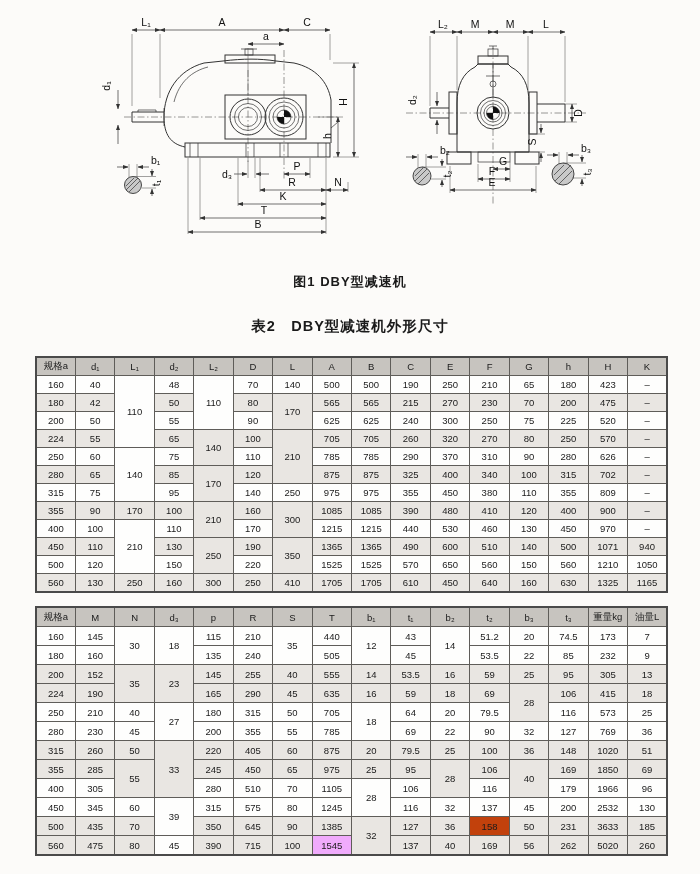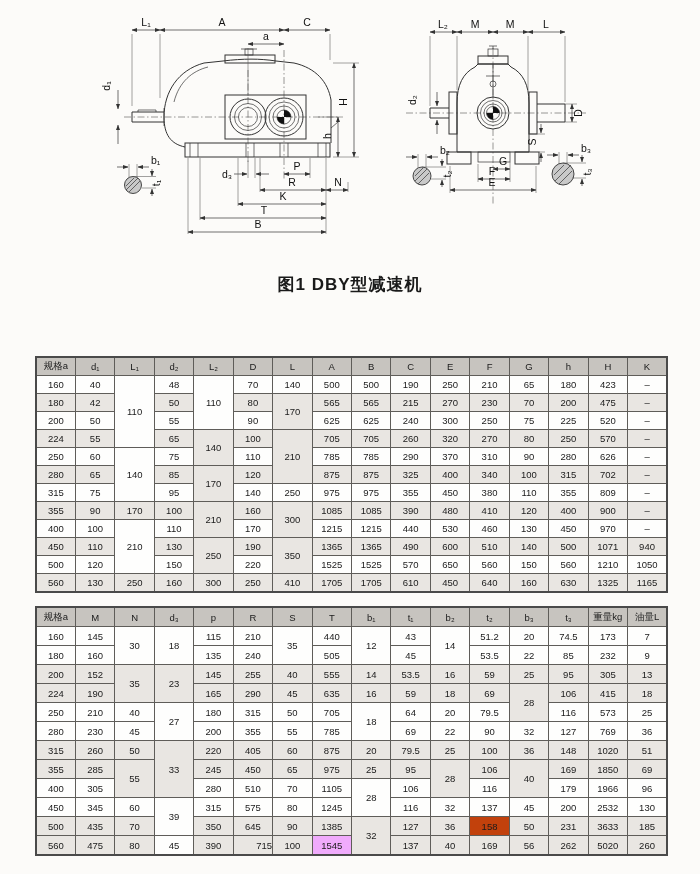--- a/index.html
+++ b/index.html
@@ -10,21 +10,21 @@
   #fig-right{left:390px;top:6px;}
   svg .o{stroke:#333;fill:none;stroke-width:1;}
   svg .t{stroke:#333;fill:none;stroke-width:.7;}
   svg .w{stroke:#555;fill:none;stroke-width:.55;}
   svg .dim{stroke:#333;fill:none;stroke-width:.7;}
   svg .cl{stroke:#444;fill:none;stroke-width:.55;stroke-dasharray:7 2.5 1.5 2.5;}
   svg .hatch{fill:#c9c9c9;stroke:#333;stroke-width:.9;}
   svg .hl{stroke:#333;stroke-width:.7;}
   svg text{font:10.5px "Liberation Sans","DejaVu Sans",sans-serif;fill:#111;}
   .caption{position:absolute;top:273px;left:0;width:700px;text-align:center;
-           font-size:17px;font-weight:bold;letter-spacing:1px;}
+           font-size:13px;font-weight:bold;letter-spacing:1px;}
   .tbl-title{position:absolute;top:317px;left:0;width:700px;text-align:center;
              font-size:14.5px;font-weight:bold;letter-spacing:1px;}
   table{position:absolute;left:35px;border-collapse:collapse;table-layout:fixed;
         width:633px;font-size:9.5px;border:2px solid #4a4a4a;}
   #t1{top:356px;} #t2{top:606px;}
   th,td{border:1px solid #5f5d59;text-align:center;vertical-align:middle;
         padding:0;font-weight:normal;background:#fefefd;overflow:hidden;white-space:nowrap;}
   #t1 th,#t1 td{height:17px;}
   #t2 th,#t2 td{height:18px;}
   th{background:#c7c4bf !important;}
@@ -297,20 +297,21 @@
       <text x="191" y="146">b₃</text>
       <line class="w" x1="173" y1="157" x2="196" y2="157"></line>
       <line class="w" x1="182" y1="172" x2="196" y2="172"></line>
       <line class="dim" x1="192" y1="149" x2="192" y2="156" marker-end="url(#a2)"></line>
       <line class="dim" x1="192" y1="180" x2="192" y2="173" marker-end="url(#a2)"></line>
       <text x="201" y="166" text-anchor="middle" transform="rotate(-90 201 166)">t₃</text>
     </g>
   </svg>
 
   <div class="caption">图1 DBY型减速机</div>
+  <div class="tbl-title">表2　DBY型减速机外形尺寸</div>
 
   <table id="t1">
       <thead>
         <tr>
           <th style="background: rgb(199, 196, 191);">规格a</th>
           <th style="background: rgb(199, 196, 191);">d₁</th>
           <th style="background: rgb(199, 196, 191);">L₁</th>
           <th style="background: rgb(199, 196, 191);">d₂</th>
           <th style="background: rgb(199, 196, 191);">L₂</th>
           <th style="background: rgb(199, 196, 191);">D</th>
@@ -729,21 +730,21 @@
           <td class="shade" style="background: rgb(233, 230, 226);">231</td>
           <td class="shade" style="background: rgb(233, 230, 226);">3633</td>
           <td class="shade" style="background: rgb(233, 230, 226);">185</td>
         </tr>
         <tr>
           <td class="shade" style="background: rgb(233, 230, 226);">560</td>
           <td class="shade" style="background: rgb(233, 230, 226);">475</td>
           <td class="shade" style="background: rgb(233, 230, 226);">80</td>
           <td>45</td>
           <td class="shade" style="background: rgb(233, 230, 226);">390</td>
-          <td class="shade" style="background: rgb(233, 230, 226); text-align: right;">715</td>
+          <td class="shade" style="background: rgb(233, 230, 226);">715</td>
           <td class="shade" style="background: rgb(233, 230, 226);">100</td>
           <td class="shade" style="background: #f0abfc;">1545</td>
           <td class="shade" style="background: rgb(233, 230, 226);">137</td>
           <td class="shade" style="background: rgb(233, 230, 226);">40</td>
           <td class="shade" style="background: rgb(233, 230, 226);">169</td>
           <td class="shade" style="background: rgb(233, 230, 226);">56</td>
           <td class="shade" style="background: rgb(233, 230, 226);">262</td>
           <td class="shade" style="background: rgb(233, 230, 226);">5020</td>
           <td class="shade" style="background: rgb(233, 230, 226);">260</td>
         </tr>

